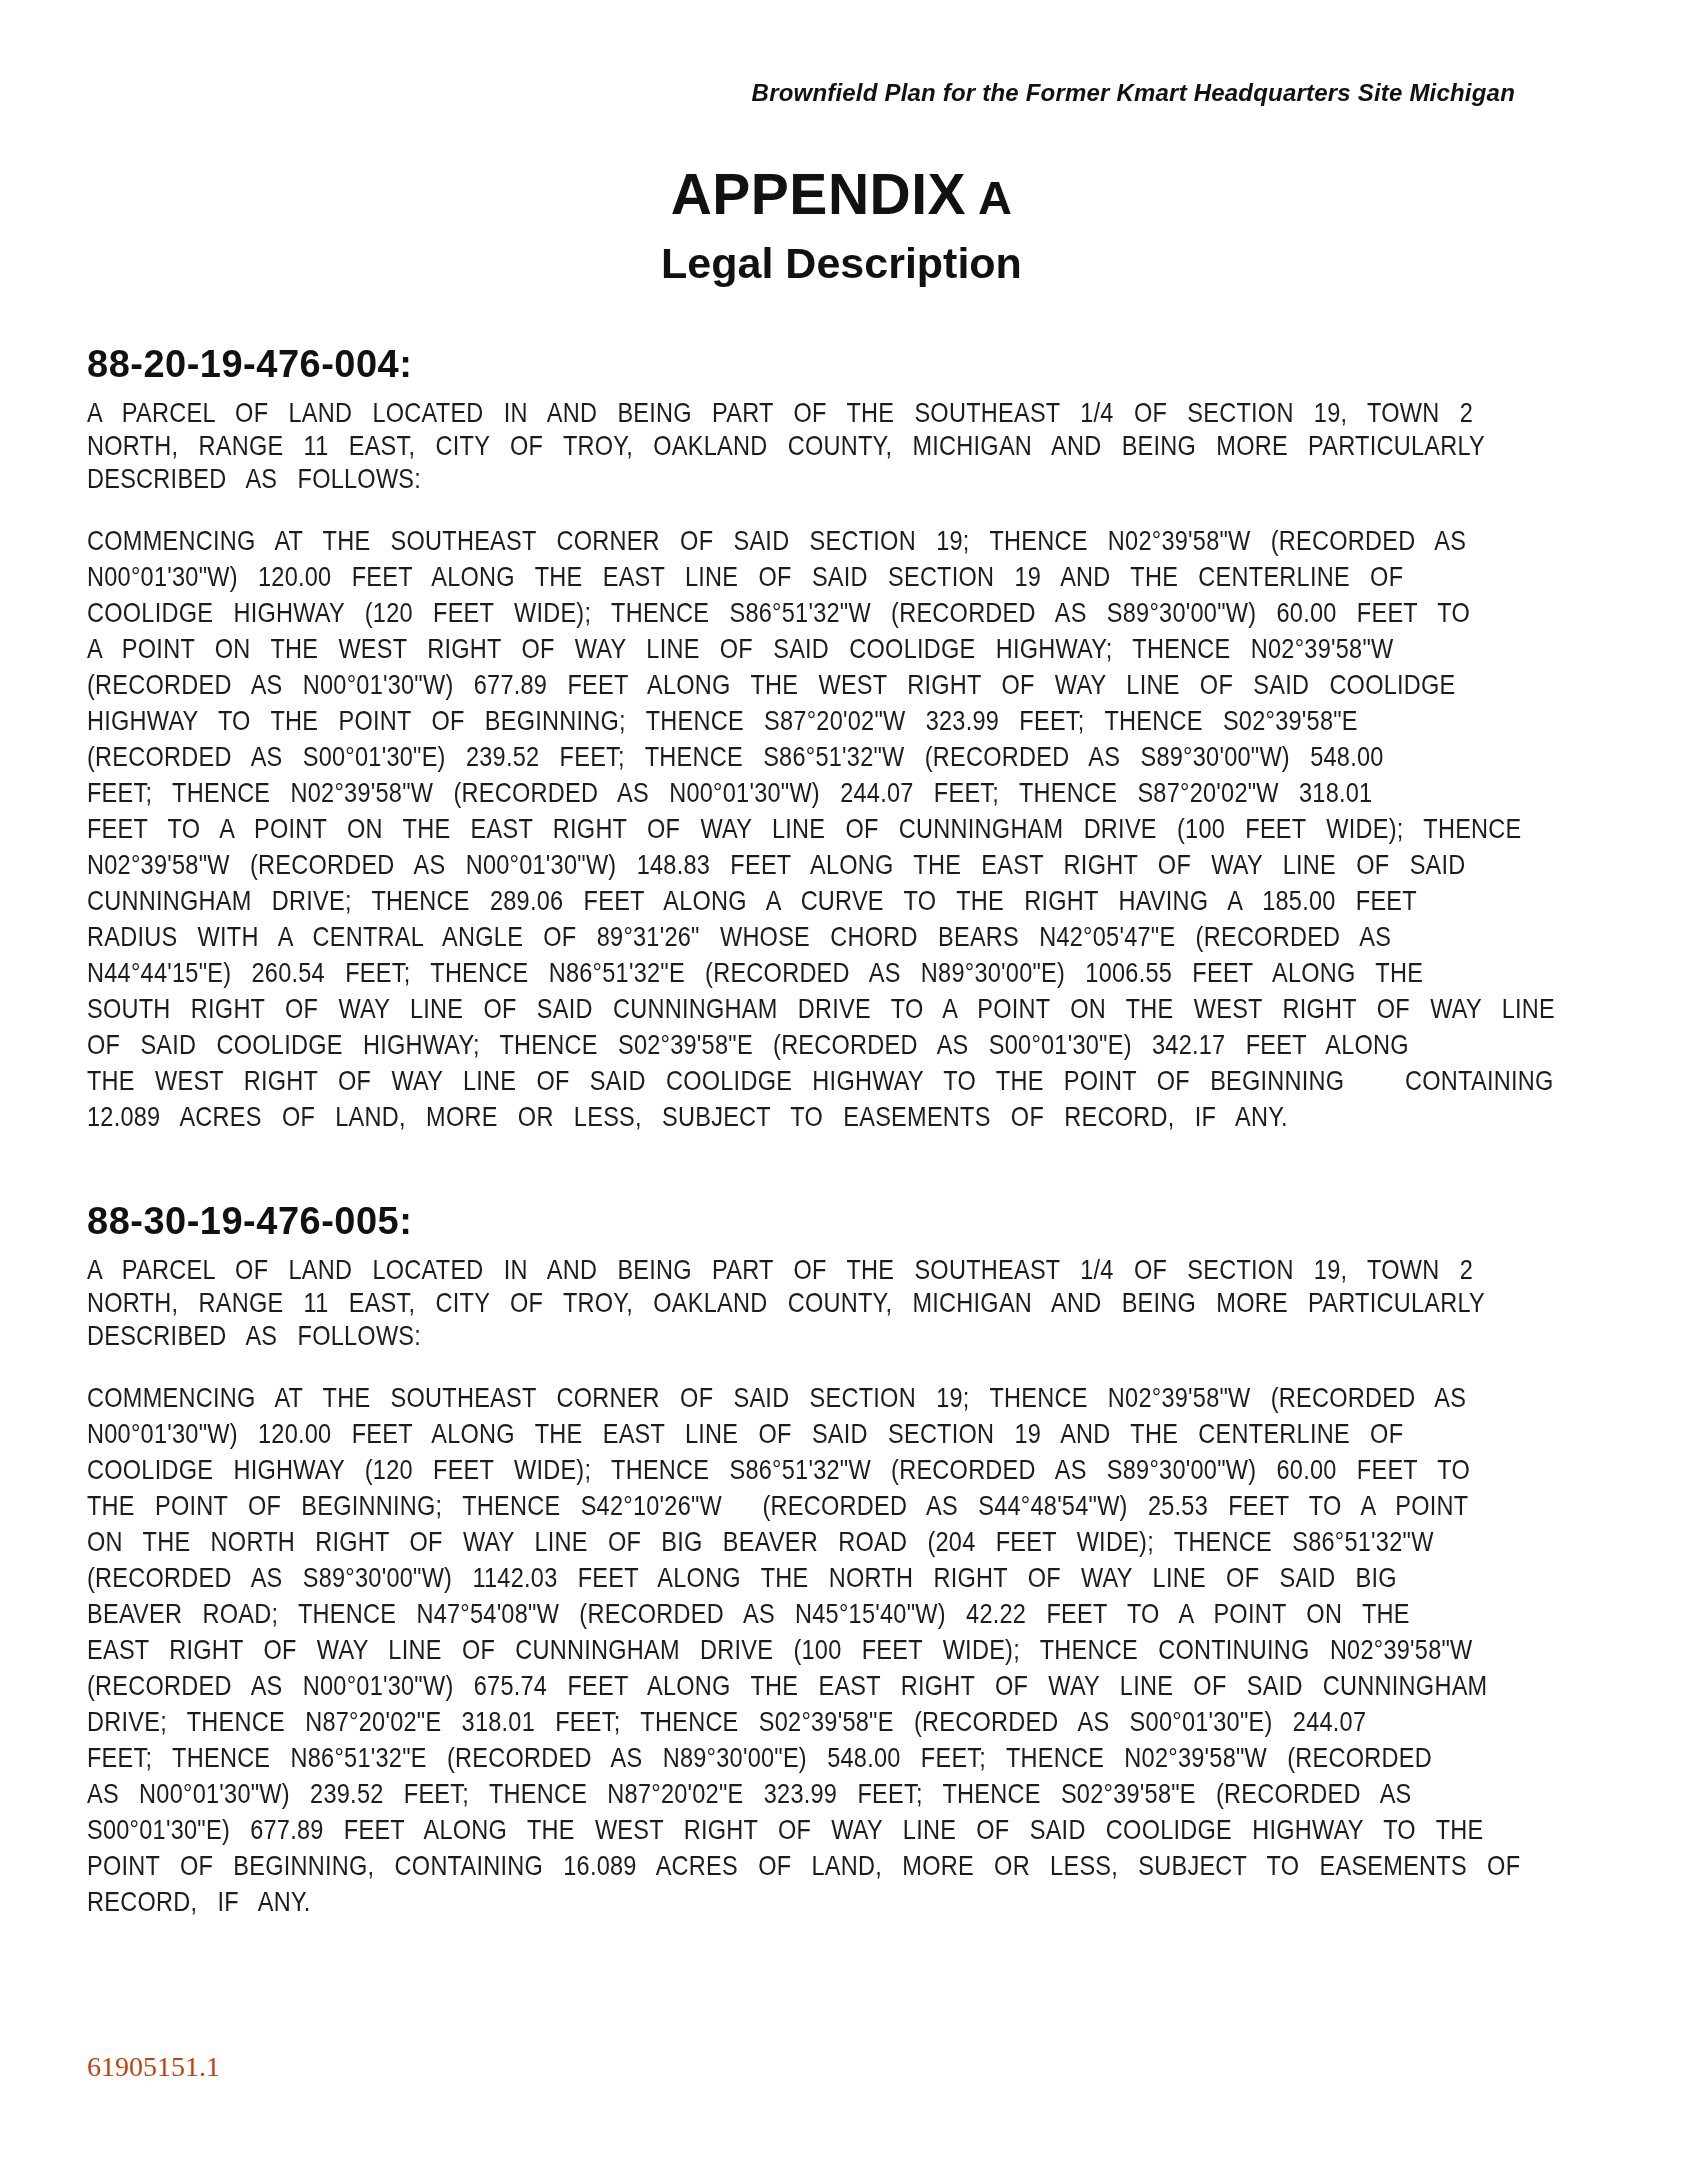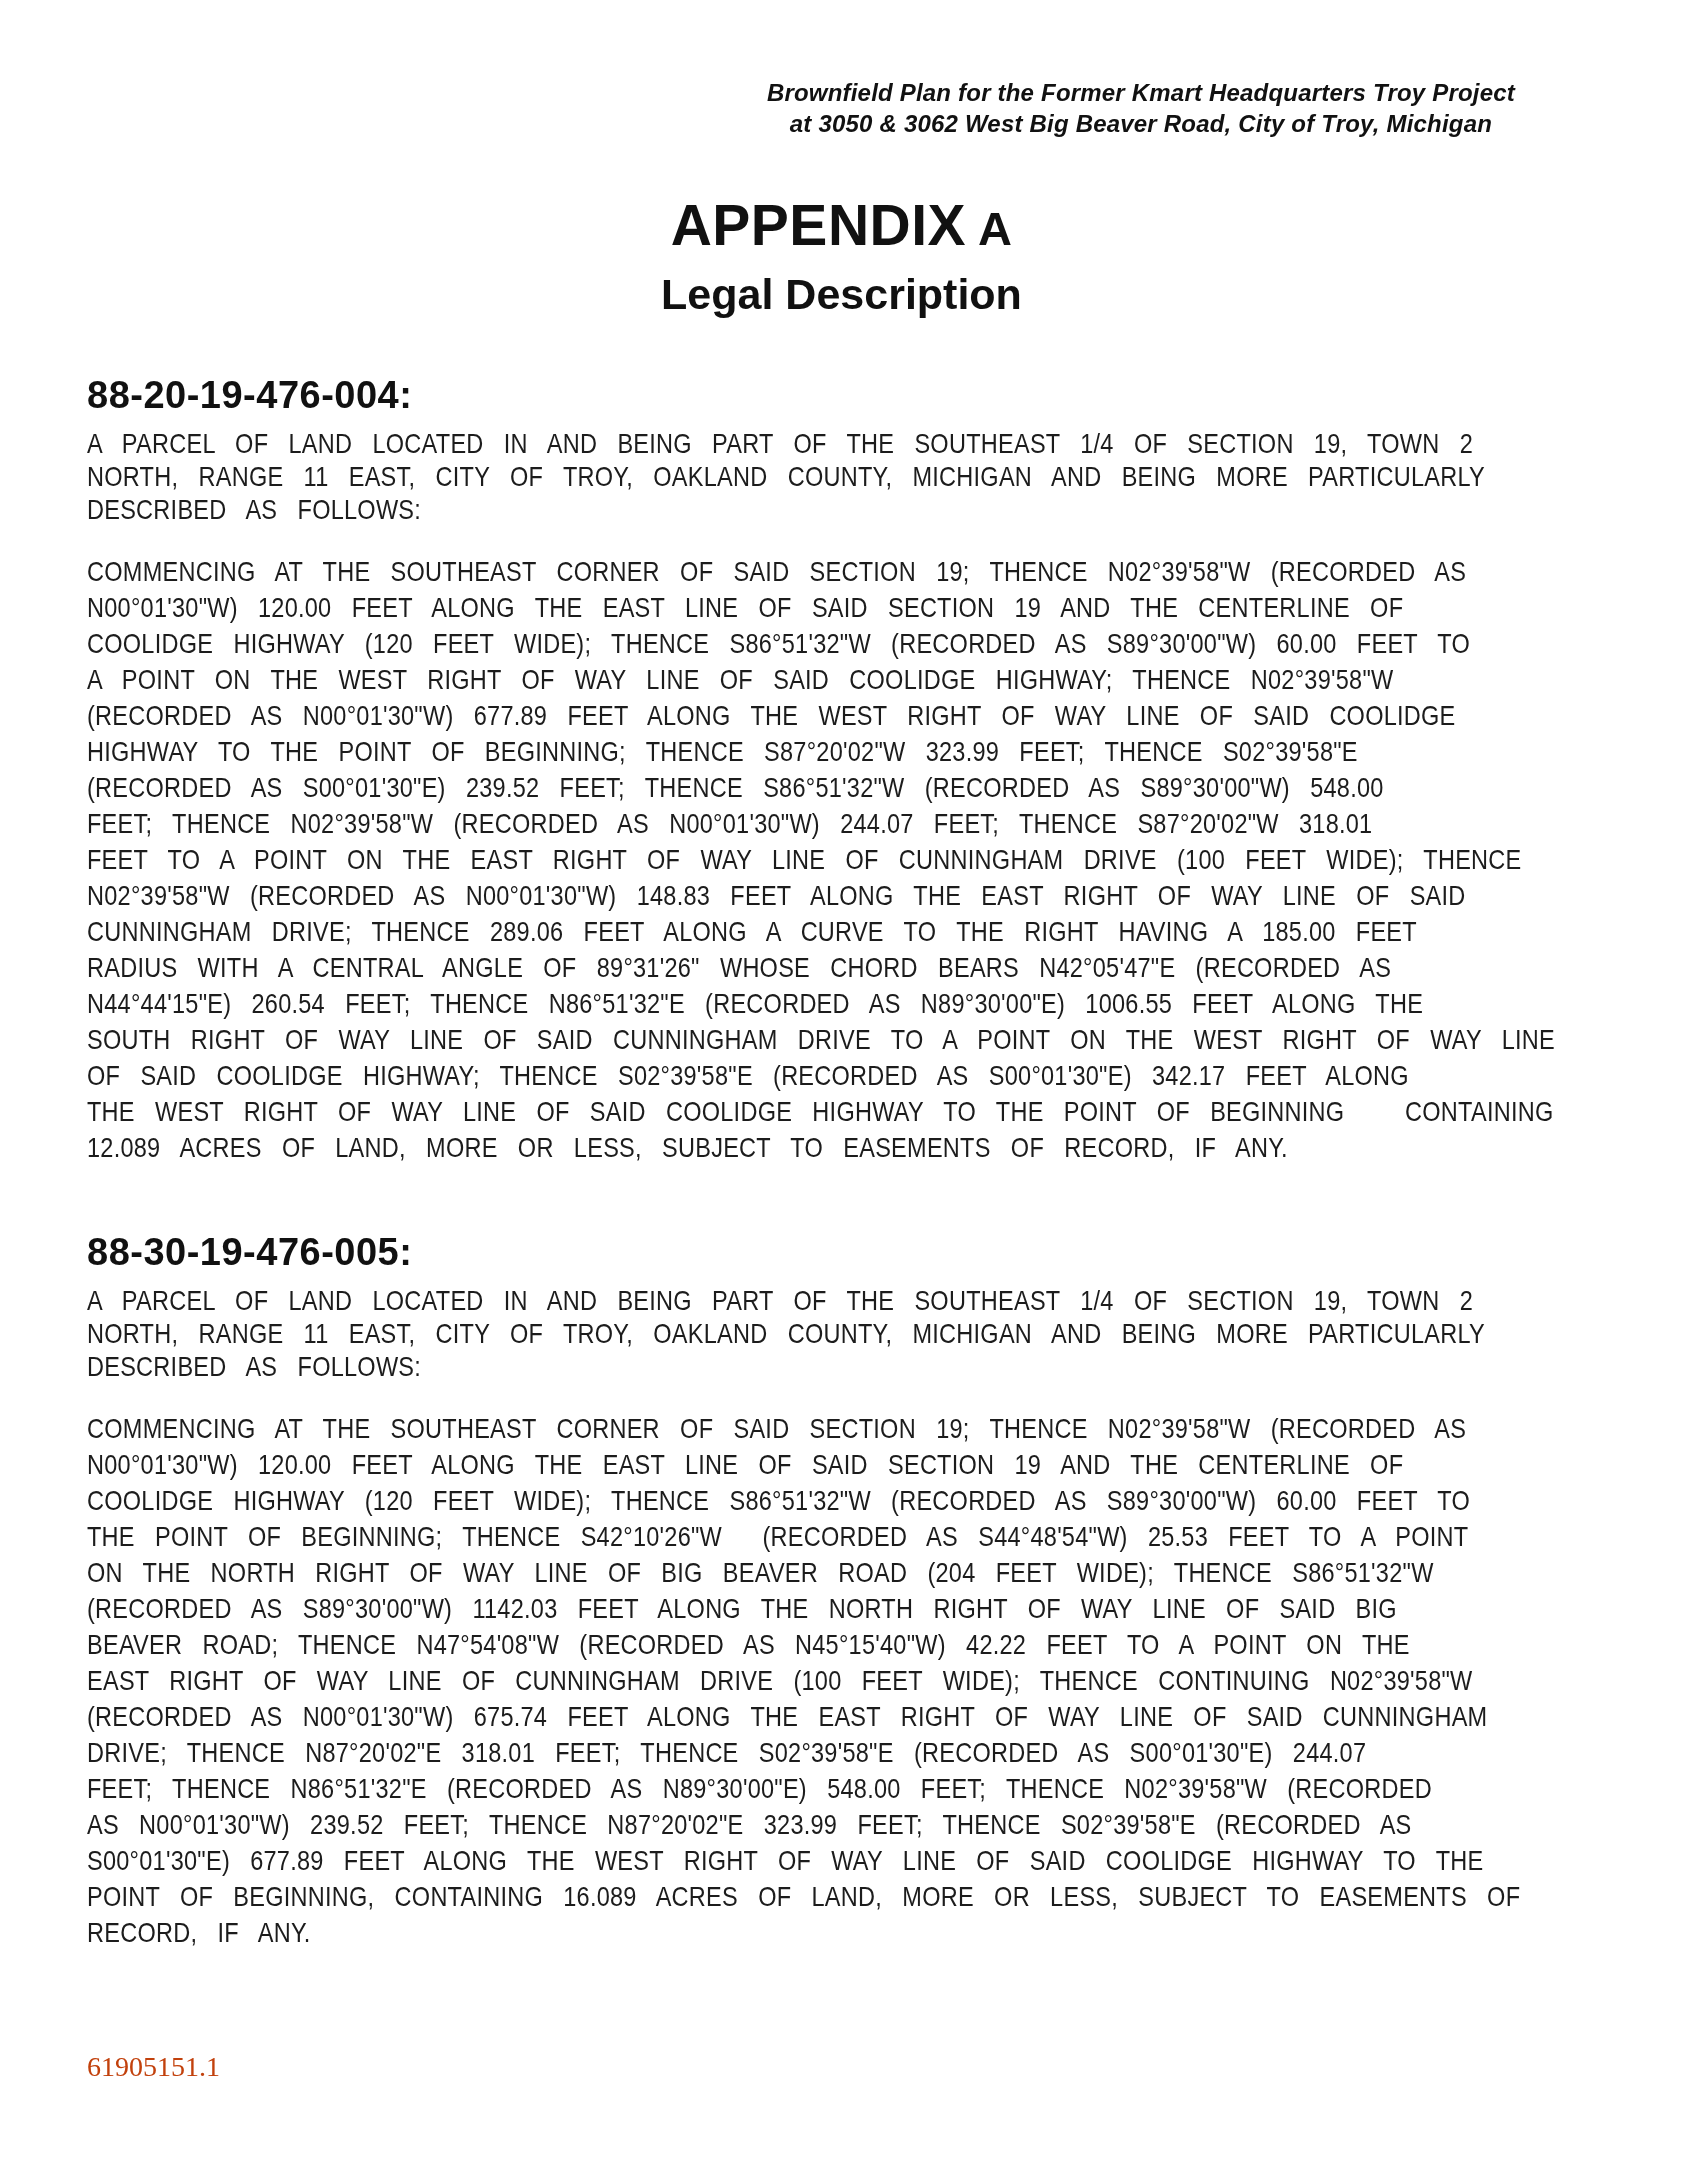--- a/index.html
+++ b/index.html
@@ -74,22 +74,21 @@
     top: 2051px;
     font-family: "Liberation Serif", serif;
     font-size: 28px;
     color: #c2410c;
   }
 </style>
 </head>
 <body>
 
 <div class="doc-header">
-  <div>Brownfield Plan for the Former Kmart Headquarters Troy Project</div>
-  <div>at 3050 &amp; 3062 West Big Beaver Road, City of Troy, Michigan</div>
+  <div>Brownfield Plan for the Former Kmart Headquarters Site Michigan</div>
 </div>
 
 <h1 class="title"><span class="title-main">APPENDIX</span><span class="title-suffix"> A</span></h1>
 
 <h2 class="subtitle">Legal Description</h2>
 
 <div class="section section-004">
   <div class="parcel-heading">88-20-19-476-004:</div>
   <div class="lines intro-para">A PARCEL OF LAND LOCATED IN AND BEING PART OF THE SOUTHEAST 1/4 OF SECTION 19, TOWN 2
 NORTH, RANGE 11 EAST, CITY OF TROY, OAKLAND COUNTY, MICHIGAN AND BEING MORE PARTICULARLY

